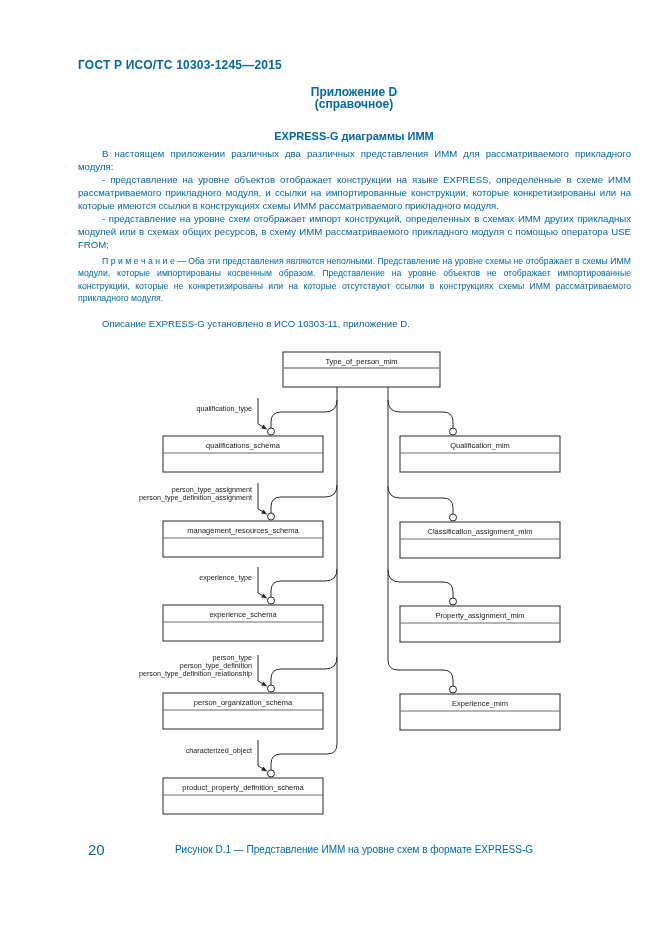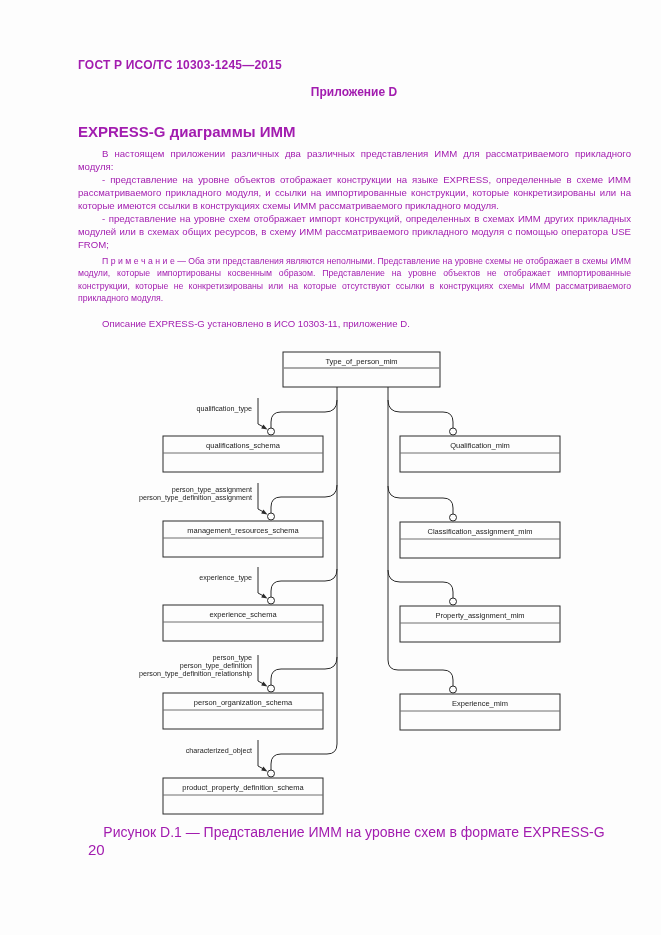--- a/index.html
+++ b/index.html
@@ -1,43 +1,44 @@
 <!DOCTYPE html>
 <html><head>
 <meta charset="utf-8">
 <style>
   html,body { margin:0; padding:0; background:#ffffff; }
   .page {
     position:relative; width:661px; height:935px; background:#fdfdfd;
-    font-family:"Liberation Sans","DejaVu Sans",sans-serif; color:#a21caf;
+    font-family:"Liberation Sans","DejaVu Sans",sans-serif; color:#0369a1;
     overflow:hidden;
   }
   .doc-header { position:absolute; left:78px; top:58px; font-size:12px; font-weight:bold; letter-spacing:.2px; }
   .appendix { position:absolute; left:78px; top:87px; width:552px; text-align:center; font-weight:bold; font-size:12px; line-height:11.5px; }
-  .heading  { position:absolute; left:78px; top:123px; width:552px; text-align:left; font-weight:bold; font-size:15px; }
+  .heading  { position:absolute; left:78px; top:130px; width:552px; text-align:center; font-weight:bold; font-size:11px; }
   .body { position:absolute; left:78px; top:147px; width:553px; font-size:9.6px; line-height:13px; text-align:justify; }
   .body p { margin:0; text-indent:24px; }
   .body p.note { font-size:8.7px; line-height:12.4px; margin-top:4px; }
   .body p.last { margin-top:12px; }
-  .caption { position:absolute; left:78px; top:824px; width:552px; text-align:center; font-size:14px; }
+  .caption { position:absolute; left:78px; top:844px; width:552px; text-align:center; font-size:10px; }
   .pagenum { position:absolute; left:88px; top:841px; font-size:15px; }
   svg#diagram { position:absolute; left:0; top:0; }
   svg#diagram text { font-family:"Liberation Sans","DejaVu Sans",sans-serif; fill:#1c1c1c; }
   svg#diagram text.bx-title { font-size:7.5px; }
   svg#diagram text.attr-lbl { font-size:7.2px; }
 </style>
 </head>
 <body>
 
 <div class="page">
 
   <div class="doc-header">ГОСТ Р ИСО/ТС 10303-1245—2015</div>
 
   <div class="appendix">
     <div>Приложение D</div>
+    <div>(справочное)</div>
   </div>
 
   <div class="heading">EXPRESS-G диаграммы ИММ</div>
 
   <div class="body">
     <p class="para">В настоящем приложении различных два различных представления ИММ для рассматриваемого прикладного модуля:</p>
     <p class="para">- представление на уровне объектов отображает конструкции на языке EXPRESS, определенные в схеме ИММ рассматриваемого прикладного модуля, и ссылки на импортированные конструкции, которые конкретизированы или на которые имеются ссылки в конструкциях схемы ИММ рассматриваемого прикладного модуля.</p>
     <p class="para">- представление на уровне схем отображает импорт конструкций, определенных в схемах ИММ других прикладных модулей или в схемах общих ресурсов, в схему ИММ рассматриваемого прикладного модуля с помощью оператора USE FROM;</p>
     <p class="note">П р и м е ч а н и е — Оба эти представления являются неполными. Представление на уровне схемы не отображает в схемы ИММ модули, которые импортированы косвенным образом. Представление на уровне объектов не отображает импортированные конструкции, которые не конкретизированы или на которые отсутствуют ссылки в конструкциях схемы ИММ рассматриваемого прикладного модуля.</p>
     <p class="para last">Описание EXPRESS-G установлено в ИСО 10303-11, приложение D.</p>

